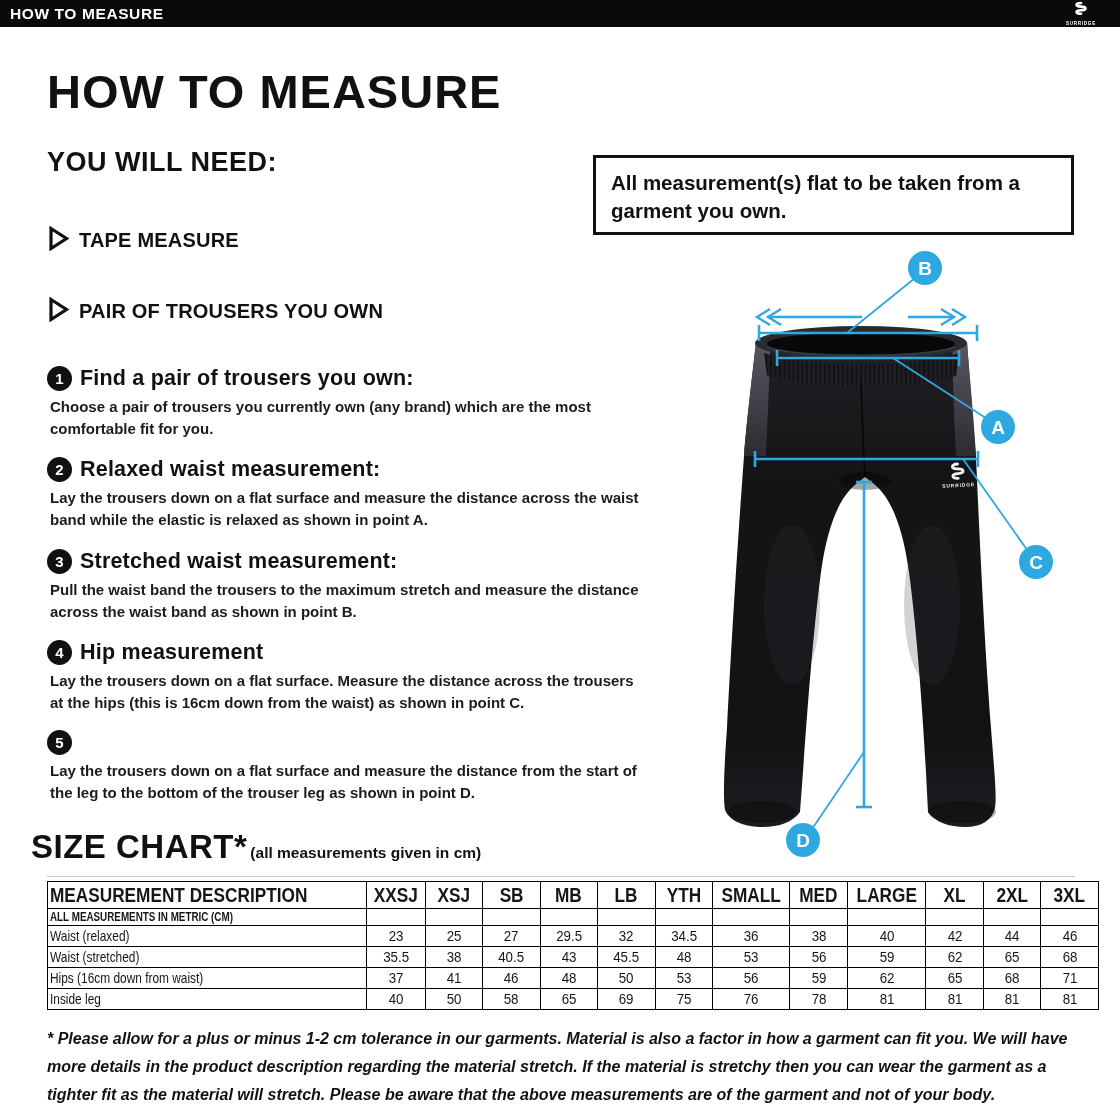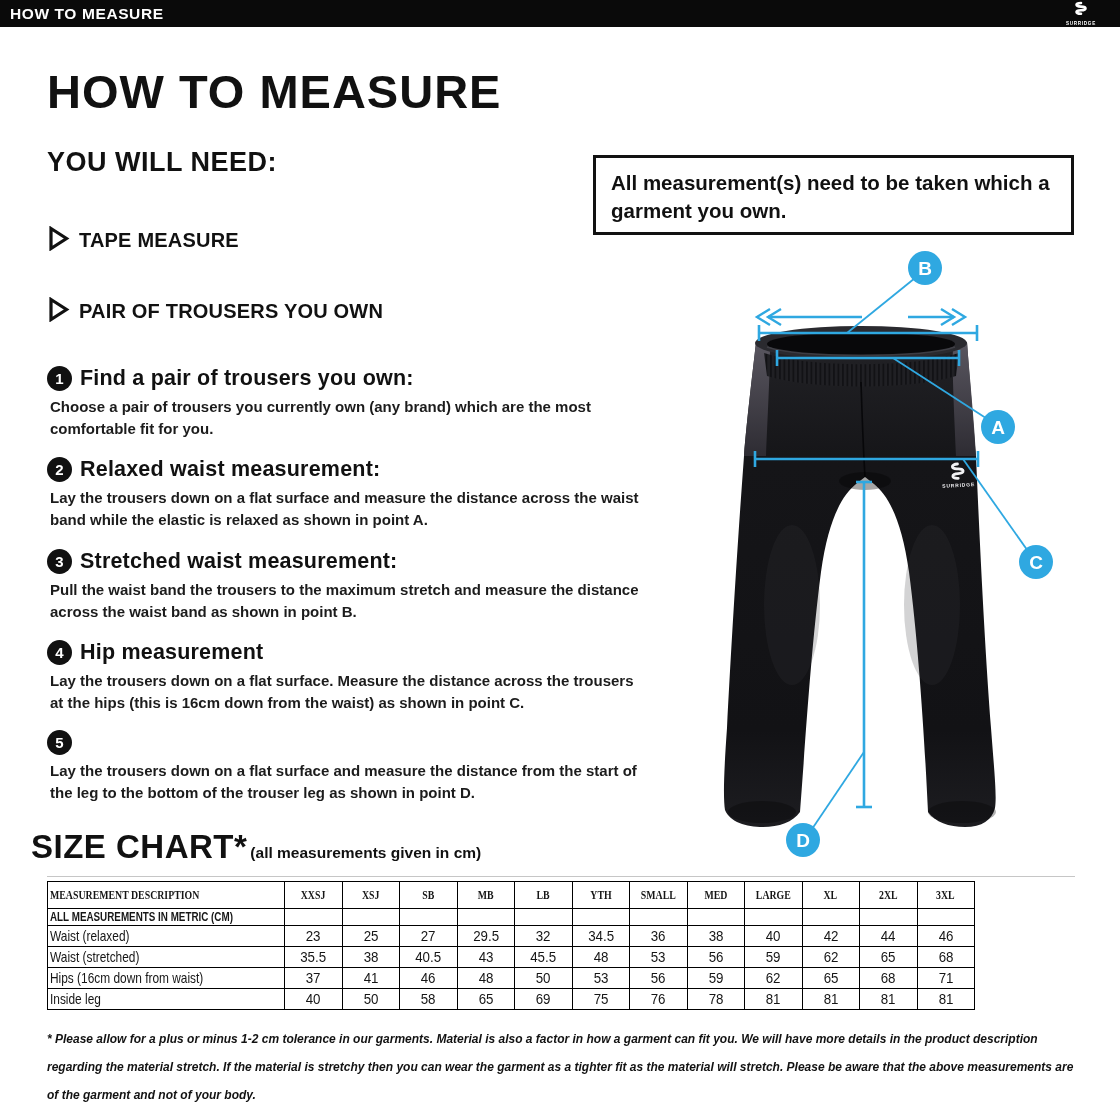--- a/index.html
+++ b/index.html
@@ -38,34 +38,34 @@
            padding:11px 15px;font-size:20.5px;line-height:28px;font-weight:800;color:#111;}
 
   
   .sc-head{left:31px;top:828px;display:flex;align-items:baseline;gap:3px;}
   .sc-title{font-size:33px;font-weight:800;letter-spacing:.5px;color:#111;}
   .sc-sub{font-size:15.5px;font-weight:800;color:#111;}
   .divider{left:47px;top:876px;width:1028px;height:1px;background:#c6c6c6;}
 
   table.sc{left:47px;top:881px;border-collapse:collapse;table-layout:fixed;position:absolute;}
   table.sc td,table.sc th{border:1.6px solid #000;padding:0 2px;text-align:center;overflow:hidden;}
-  table.sc th{height:26px;font-size:12px;font-weight:700;font-family:Liberation Serif, serif;}
+  table.sc th{height:26px;font-size:21px;font-weight:700;}
   table.sc tr.metric td{height:16px;}
   table.sc tr.data td{height:20px;font-size:14.5px;font-weight:400;}
   col.c0{width:237px;} col.c{width:57.5px;}
   .cellL{text-align:left !important;}
   .cx{display:inline-block;white-space:nowrap;transform:scaleX(.82);transform-origin:center;}
   .cxL{display:inline-block;white-space:nowrap;transform:scaleX(.82);transform-origin:left;}
   .cxV{display:inline-block;white-space:nowrap;transform:scaleX(.92);transform-origin:center;}
   th.descH{font-size:17px;} 
   td.metricN{font-size:12px;font-weight:700;}
   td.rowL{font-size:13.5px;font-weight:400;}
 
   
-  .footnote{left:47px;top:1025px;width:1036px;font-size:12px;font-weight:700;font-style:italic;
+  .footnote{left:47px;top:1025px;width:1036px;font-size:16px;font-weight:700;font-style:italic;
             line-height:28px;color:#121212;}
 
   
   .diagram{left:680px;top:250px;width:440px;height:610px;}
 </style>
 </head>
 <body>
 
 <div class="abs topbar"></div>
 <div class="abs topbar-title">HOW TO MEASURE</div>
@@ -135,21 +135,21 @@
   <div class="body">Lay the trousers down on a flat surface. Measure the distance across the trousers at the hips (this is 16cm down from the waist) as shown in point C.</div>
 </div>
 
 <div class="abs step" style="top:730px;">
   <div class="head">
     <span class="badge">5</span>
   </div>
   <div class="body">Lay the trousers down on a flat surface and measure the distance from the start of the leg to the bottom of the trouser leg as shown in point D.</div>
 </div>
 
-<div class="abs notebox">All measurement(s) need to be taken which a garment you own.</div>
+<div class="abs notebox">All measurement(s) flat to be taken from a garment you own.</div>
 
 <div class="abs diagram">
 <svg width="440" height="610" viewBox="0 0 440 610">
   <defs>
     <linearGradient id="gBody" x1="0" y1="0" x2="0" y2="1">
       <stop offset="0" stop-color="#222226"></stop>
           <stop offset="0.25" stop-color="#151518"></stop>
       <stop offset="0.8" stop-color="#121215"></stop>
           <stop offset="1" stop-color="#1d1d21"></stop>
     </linearGradient>

